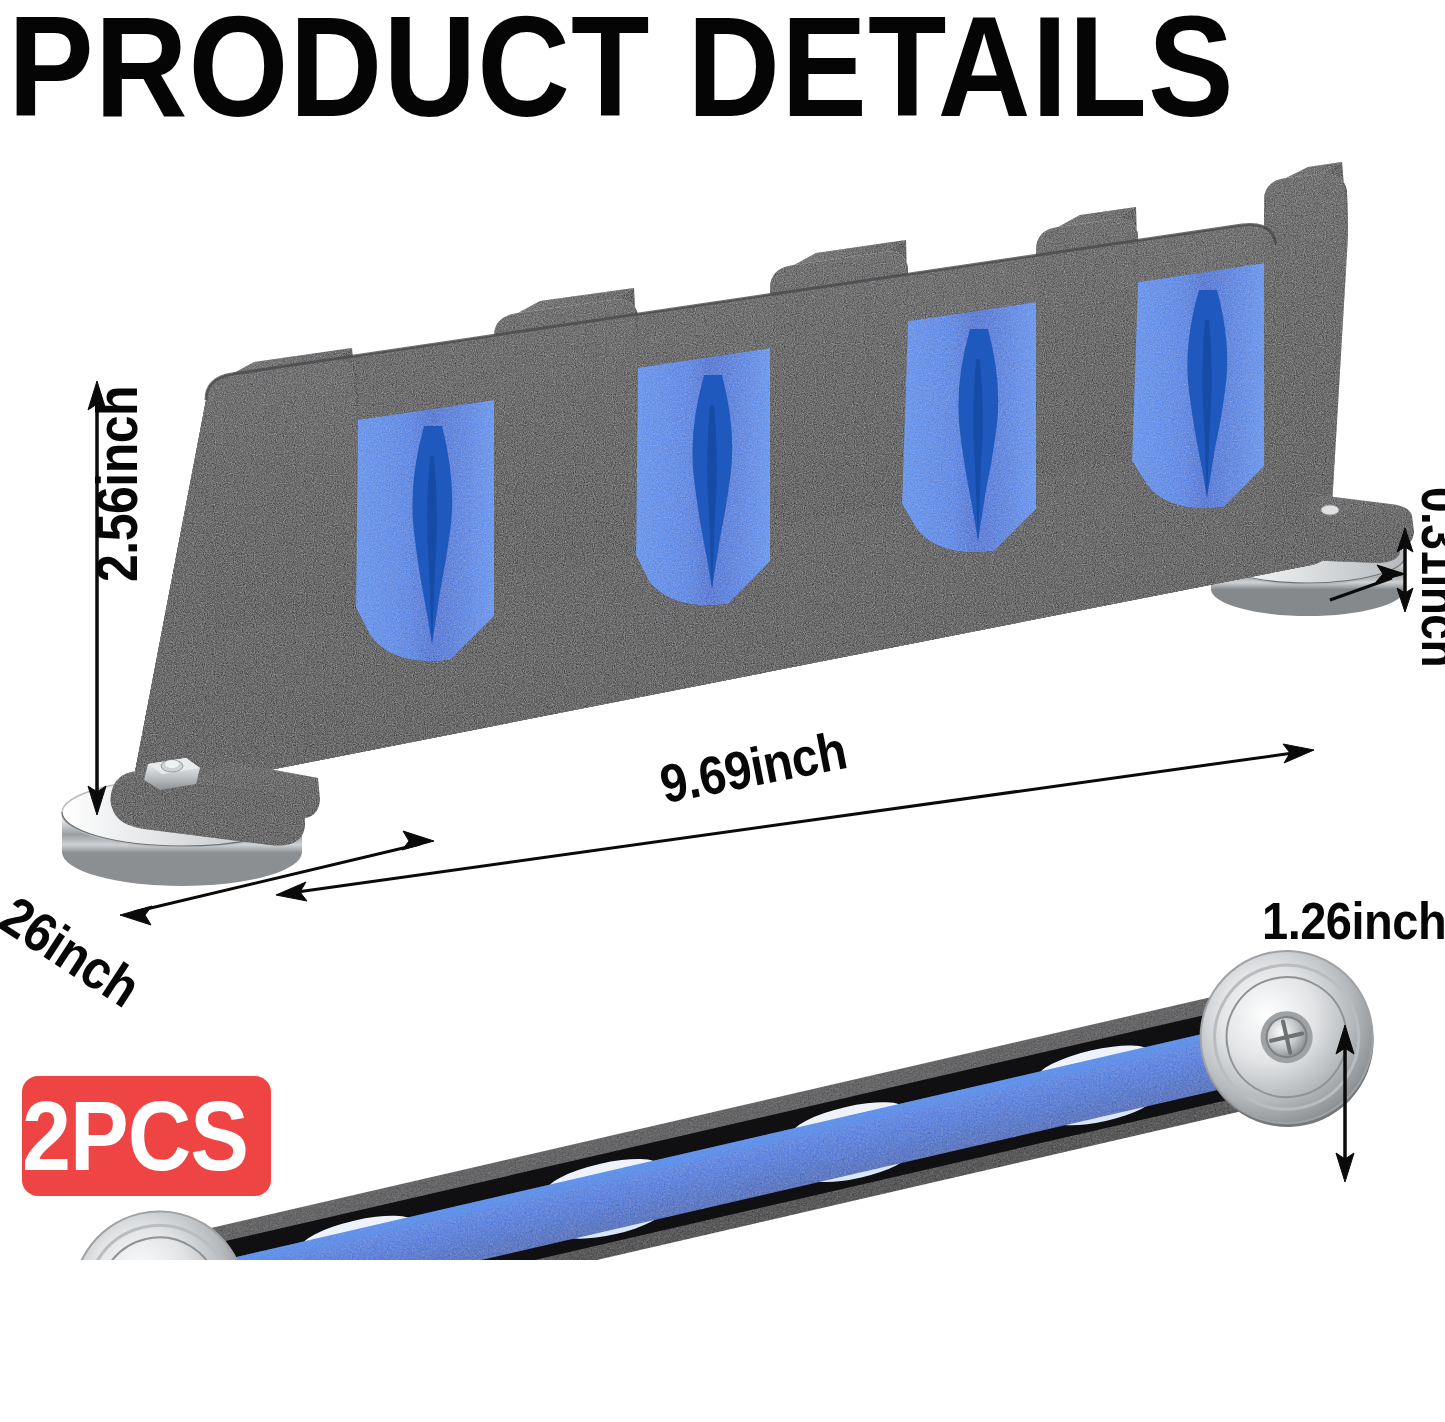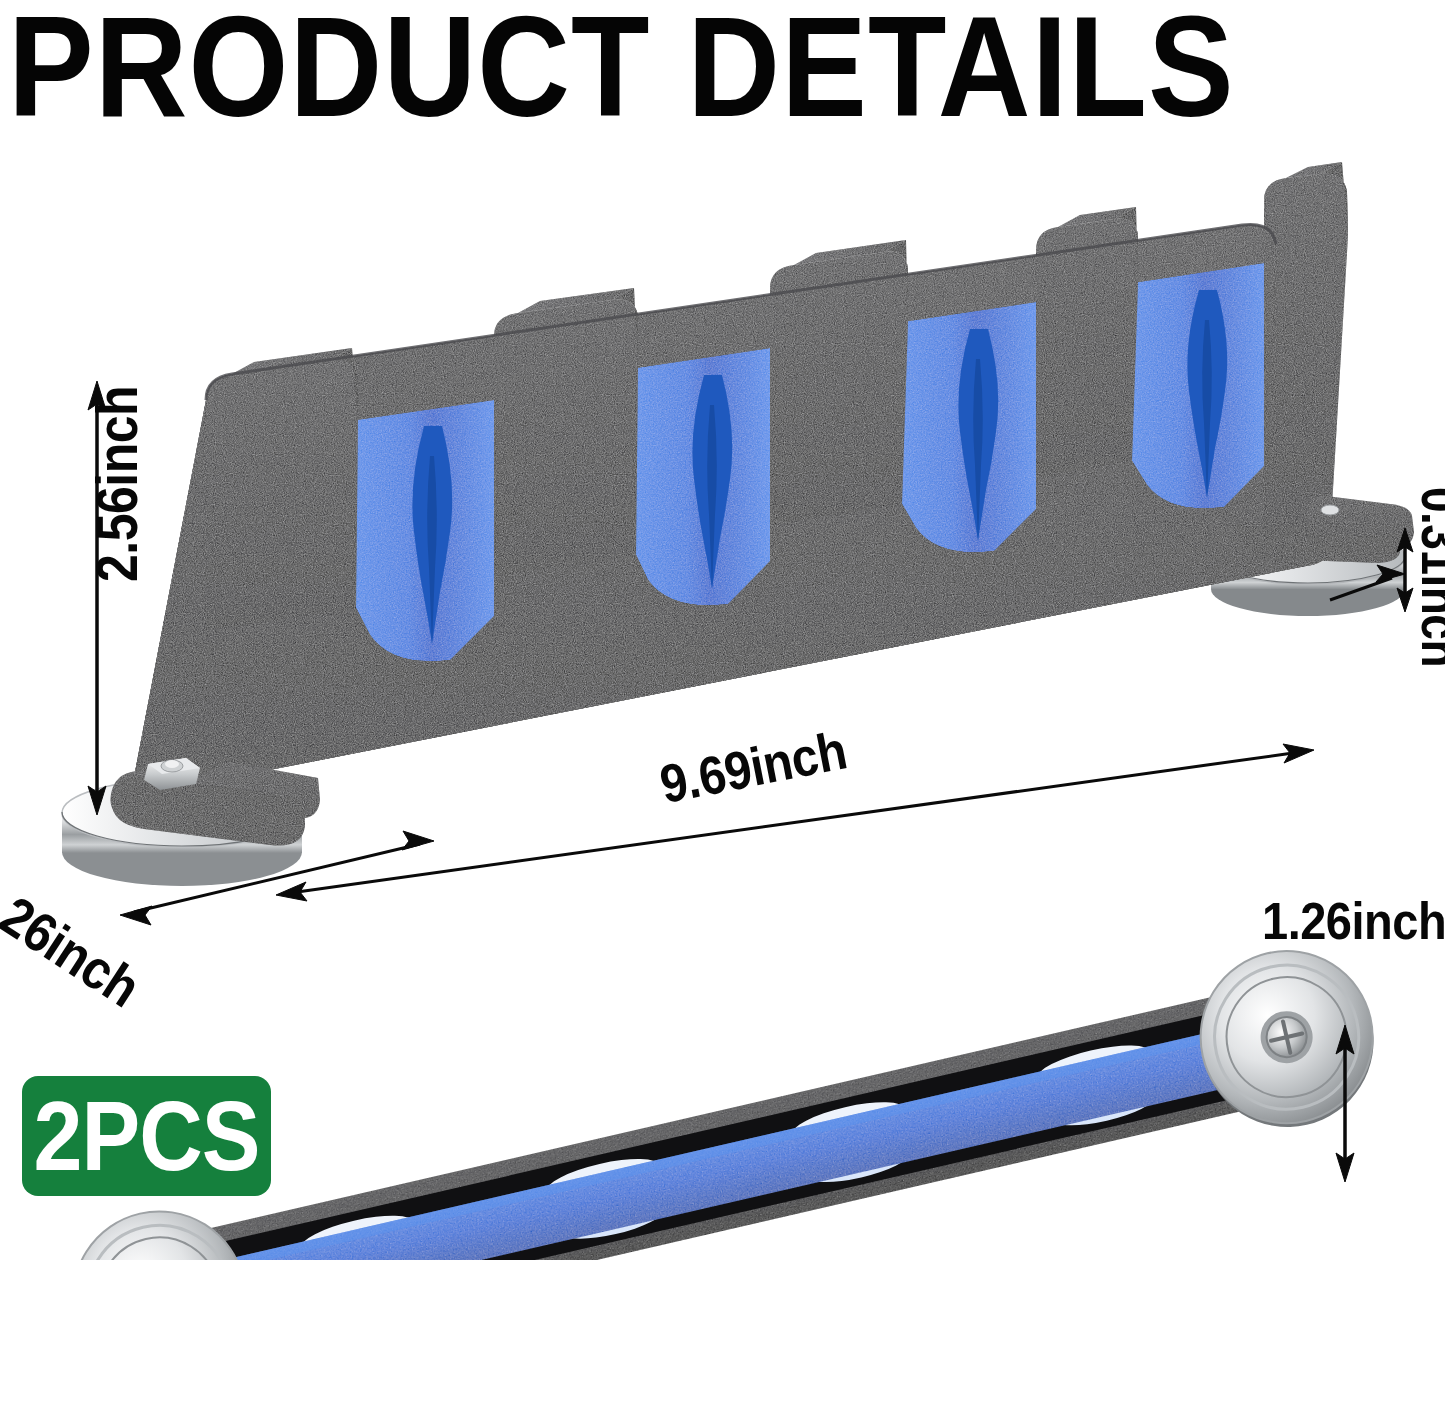--- a/index.html
+++ b/index.html
@@ -99,25 +99,24 @@
     transform-origin: left top;
   }
 
   
   #badge-2pcs {
     position: absolute;
     left: 22px;
     top: 1076px;
     width: 249px;
     height: 120px;
-    background: #15803d;
+    background: #ef4444;
     border-radius: 16px;
     display: flex;
     align-items: center;
-    justify-content: center;
   }
   #badge-2pcs-label {
     color: #ffffff;
     font-family: "Liberation Sans Narrow", "Liberation Sans", sans-serif;
     font-weight: bold;
     font-size: 88px;
     line-height: 88px;
     letter-spacing: -1px;
     transform: scaleY(1.12);
   }

